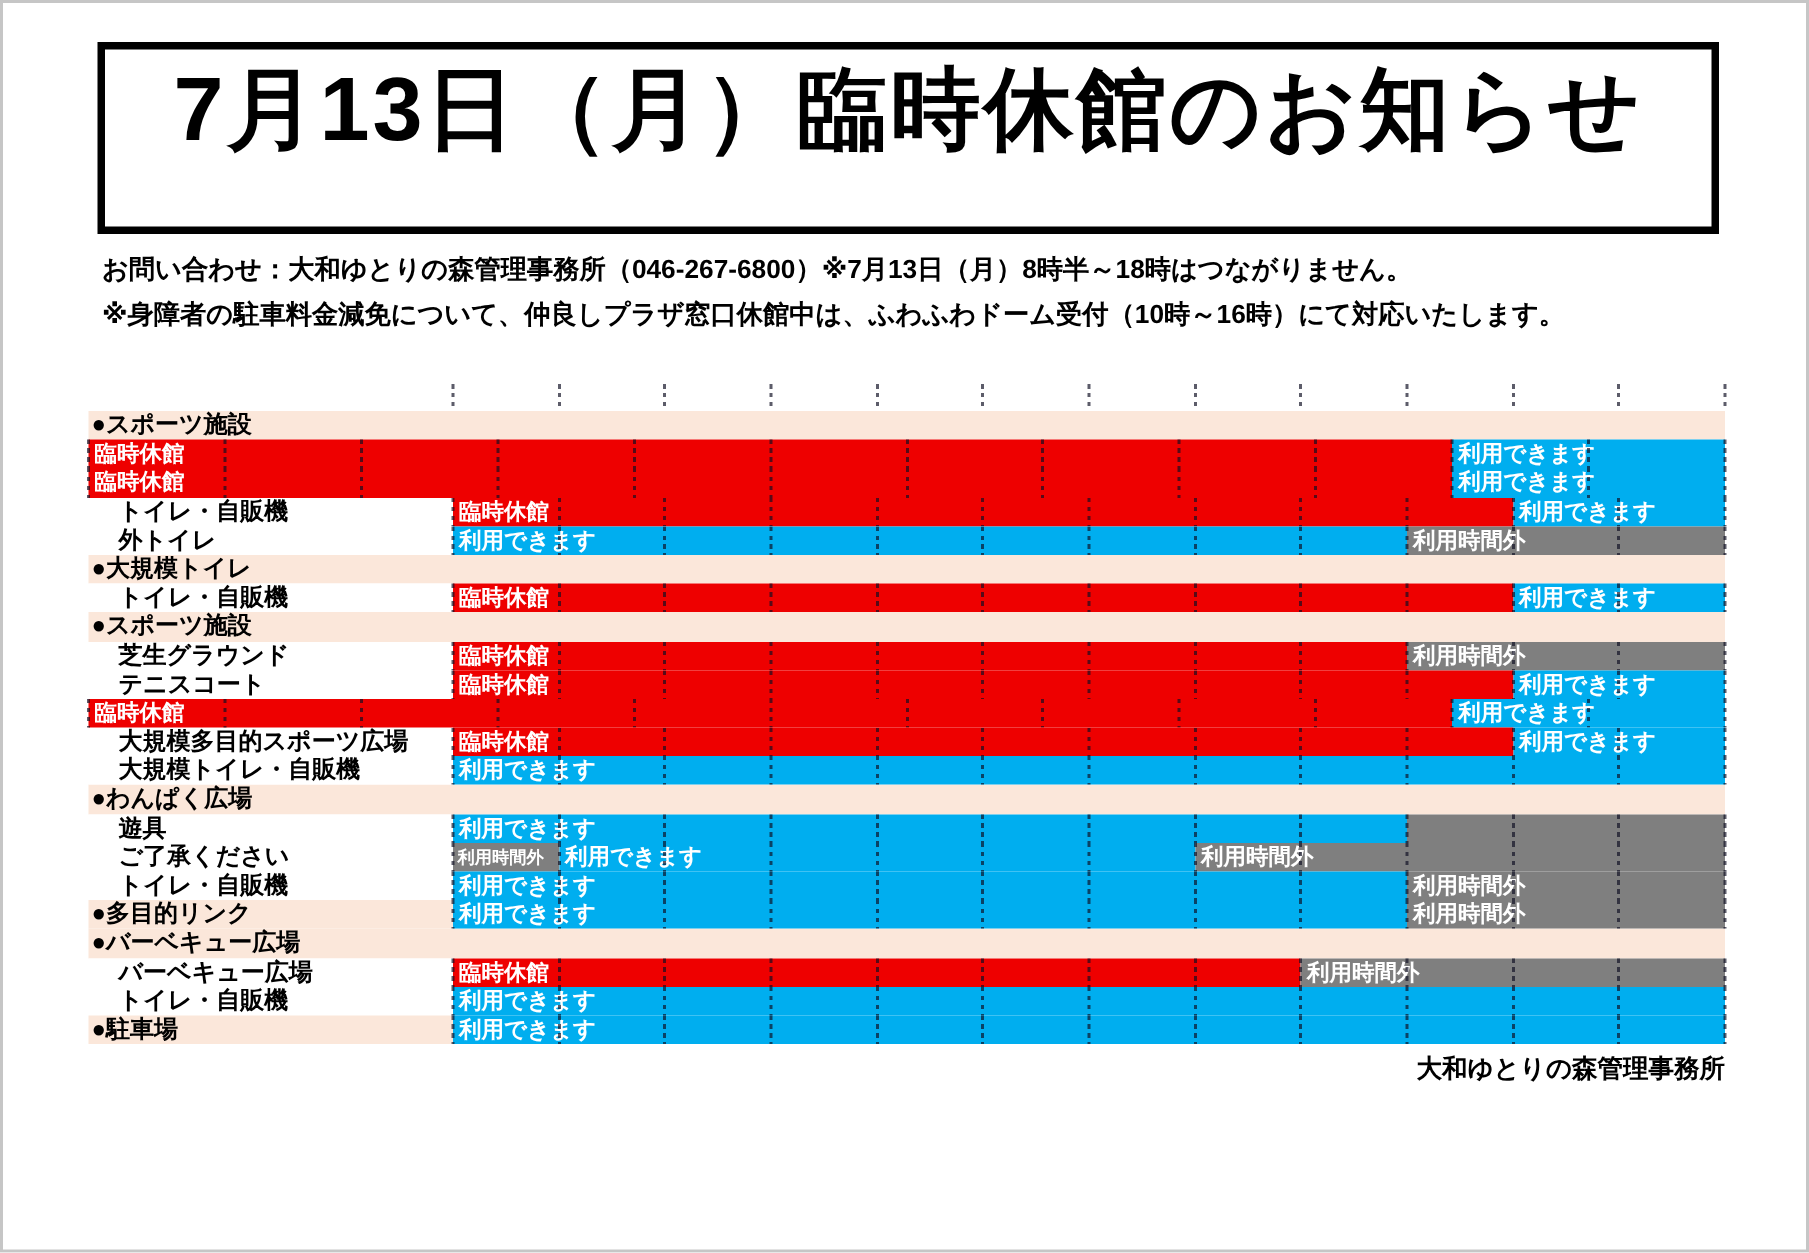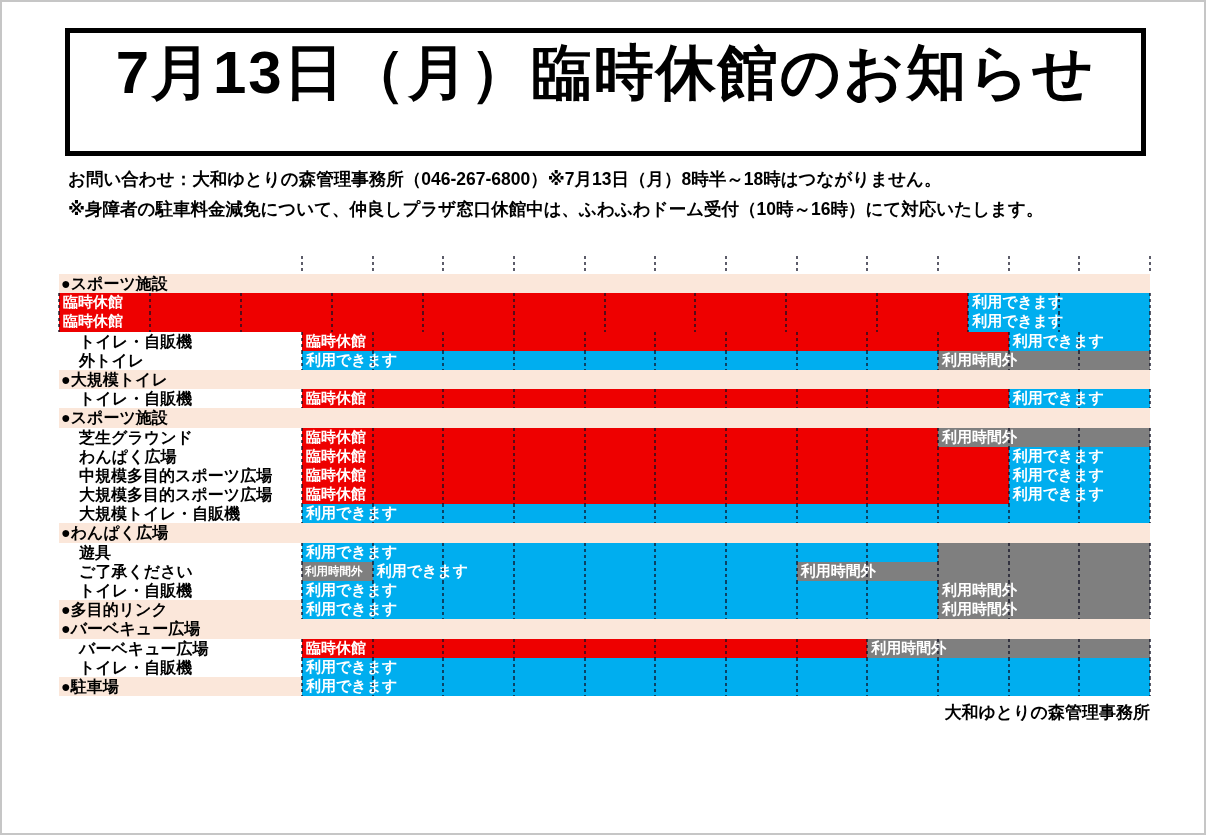--- a/index.html
+++ b/index.html
@@ -195,41 +195,40 @@
             <div class="gl" style="left: 50%;"></div>
             <div class="gl" style="left: 58.3333%;"></div>
             <div class="gl" style="left: 66.6667%;"></div>
             <div class="gl" style="left: 75%;"></div>
             <div class="gl" style="left: 83.3333%;"></div>
             <div class="gl" style="left: 91.6667%;"></div>
             <div class="gl" style="left: 100%;"></div>
           </div>
         </div>
         <div class="row">
-          <div class="label-cell">わんぱく広場</div>
-          <div class="chart-cell">
-            <div class="seg" style="left: 0%; width: 83.3333%; background: rgb(238, 0, 0);">臨時休館</div>
-            <div class="seg" style="left: 83.3333%; width: 16.6667%; background: rgb(0, 174, 239);">利用できます</div>
-            <div class="gl" style="left: 0%;"></div>
-            <div class="gl" style="left: 8.33333%;"></div>
-            <div class="gl" style="left: 16.6667%;"></div>
-            <div class="gl" style="left: 25%;"></div>
-            <div class="gl" style="left: 33.3333%;"></div>
-            <div class="gl" style="left: 41.6667%;"></div>
-            <div class="gl" style="left: 50%;"></div>
-            <div class="gl" style="left: 58.3333%;"></div>
-            <div class="gl" style="left: 66.6667%;"></div>
-            <div class="gl" style="left: 75%;"></div>
-            <div class="gl" style="left: 83.3333%;"></div>
-            <div class="gl" style="left: 91.6667%;"></div>
-            <div class="gl" style="left: 100%;"></div>
-          </div>
-        </div>
-        <div class="row">
-          <div class="label-cell">中規模多目的スポーツ広場</div>
+          <div class="label-cell">テニスコート</div>
+          <div class="chart-cell">
+            <div class="seg" style="left: 0%; width: 83.3333%; background: rgb(238, 0, 0);">臨時休館</div>
+            <div class="seg" style="left: 83.3333%; width: 16.6667%; background: rgb(0, 174, 239);">利用できます</div>
+            <div class="gl" style="left: 0%;"></div>
+            <div class="gl" style="left: 8.33333%;"></div>
+            <div class="gl" style="left: 16.6667%;"></div>
+            <div class="gl" style="left: 25%;"></div>
+            <div class="gl" style="left: 33.3333%;"></div>
+            <div class="gl" style="left: 41.6667%;"></div>
+            <div class="gl" style="left: 50%;"></div>
+            <div class="gl" style="left: 58.3333%;"></div>
+            <div class="gl" style="left: 66.6667%;"></div>
+            <div class="gl" style="left: 75%;"></div>
+            <div class="gl" style="left: 83.3333%;"></div>
+            <div class="gl" style="left: 91.6667%;"></div>
+            <div class="gl" style="left: 100%;"></div>
+          </div>
+        </div>
+        <div class="row">
           <div class="chart-cell">
             <div class="seg" style="left: 0%; width: 83.3333%; background: rgb(238, 0, 0);">臨時休館</div>
             <div class="seg" style="left: 83.3333%; width: 16.6667%; background: rgb(0, 174, 239);">利用できます</div>
             <div class="gl" style="left: 0%;"></div>
             <div class="gl" style="left: 8.33333%;"></div>
             <div class="gl" style="left: 16.6667%;"></div>
             <div class="gl" style="left: 25%;"></div>
             <div class="gl" style="left: 33.3333%;"></div>
             <div class="gl" style="left: 41.6667%;"></div>
             <div class="gl" style="left: 50%;"></div>

